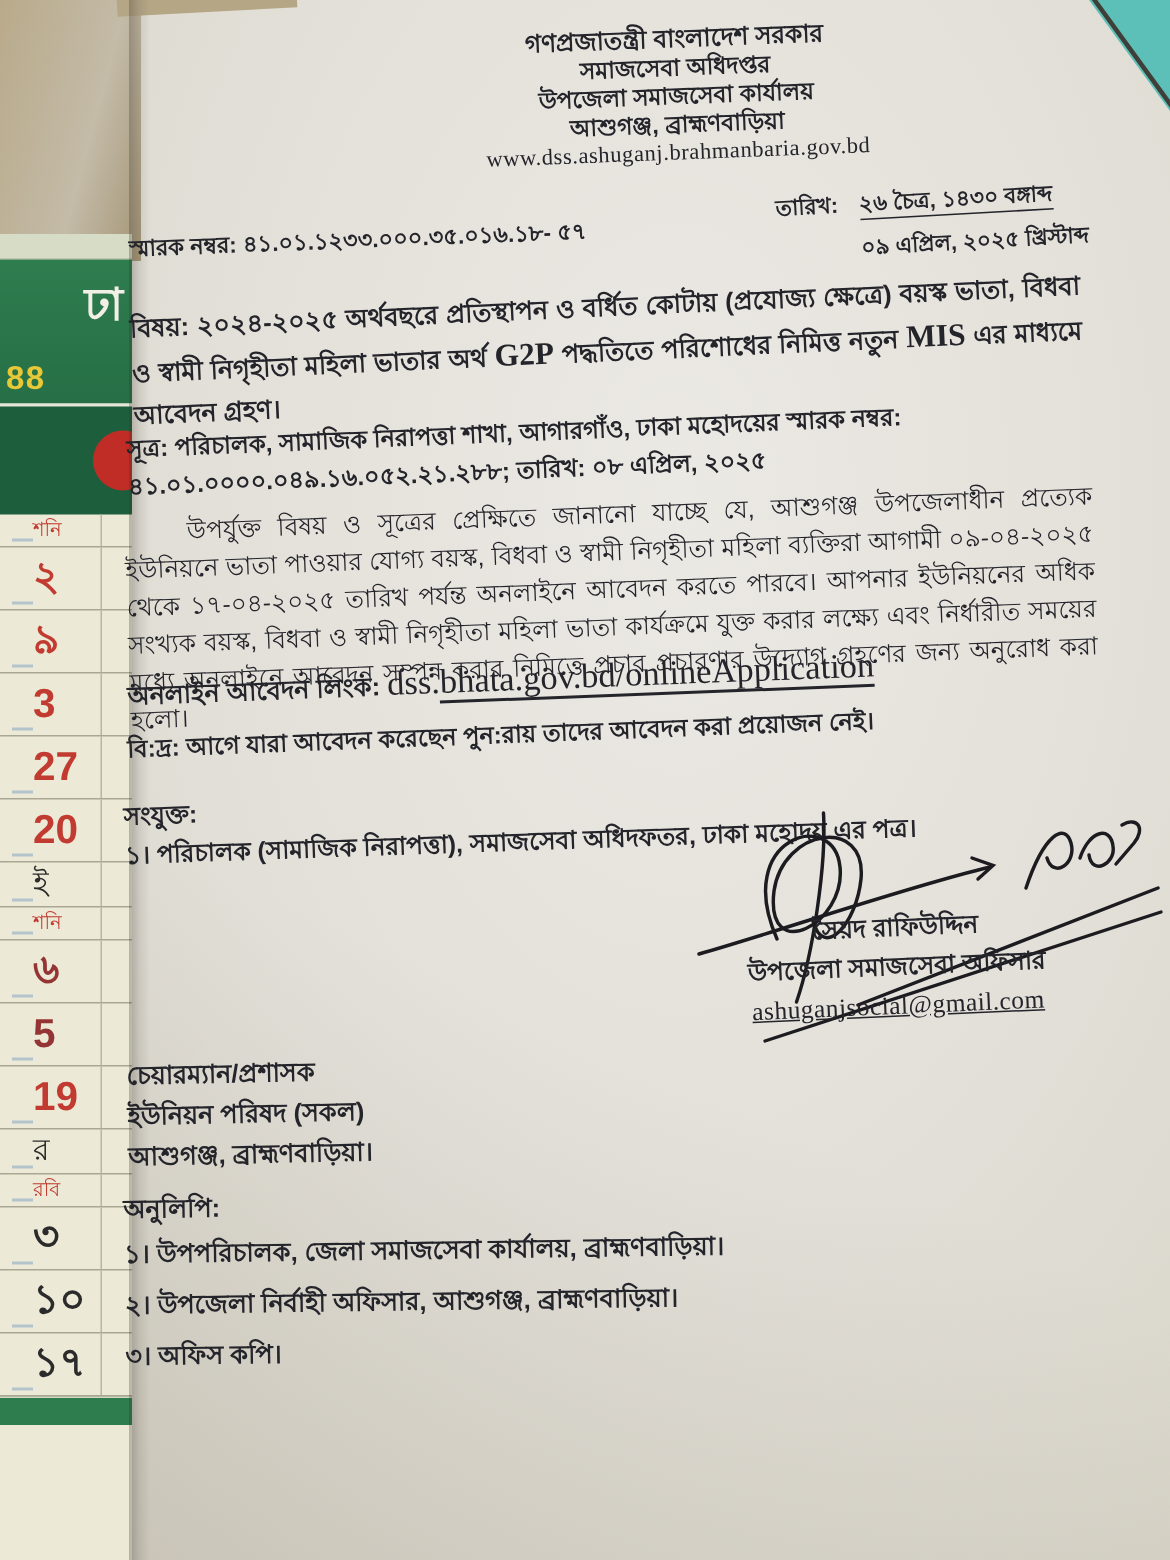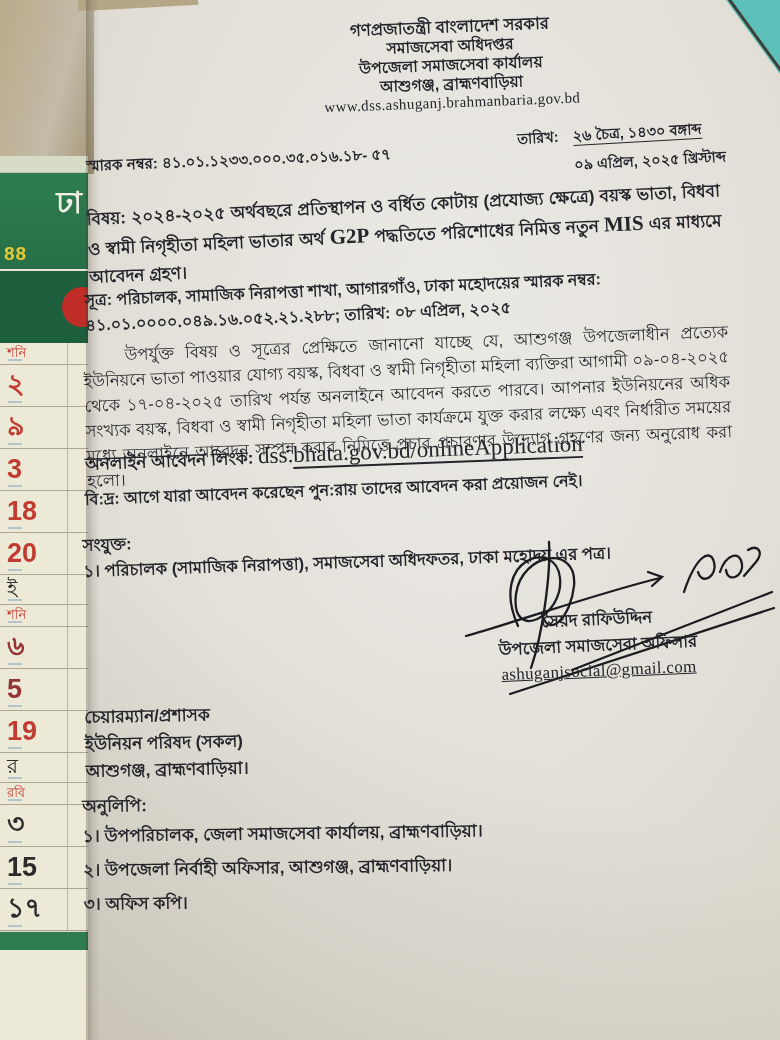--- a/index.html
+++ b/index.html
@@ -24,26 +24,26 @@
     background:#3f3e39;transform:rotate(54deg);border-radius:2px;}
   .edge-shadow{position:absolute;left:86px;top:0;width:14px;height:1040px;
     background:linear-gradient(to right, rgba(55,50,40,.30), rgba(55,50,40,.10) 50%, rgba(55,50,40,0));}
 
   
   .calendar{position:absolute;left:0;top:156px;width:88px;height:884px;background:#ece9d6;}
   .cal-band{height:16px;background:#d6dcc6;border-bottom:1px solid #bfc4ae;}
   .cal-green1{position:relative;height:96px;background:linear-gradient(180deg,#2e7d4f,#276f46);
     border-bottom:2px solid #e8e6da;}
   .cal-glyph{position:absolute;right:6px;top:6px;color:#f2efe6;font-size:30px;font-weight:bold;}
-  .cal-digits{position:absolute;left:4px;bottom:4px;color:#e7c937;font-size:19px;font-weight:bold;letter-spacing:1px;margin-top:48px;}
+  .cal-digits{position:absolute;left:4px;bottom:4px;color:#e7c937;font-size:22px;font-weight:bold;letter-spacing:1px;margin-top:48px;}
   .cal-green2{position:relative;height:72px;background:#1d5f3d;overflow:hidden;}
   .cal-flag-dot{position:absolute;right:-14px;top:16px;width:40px;height:40px;border-radius:50%;background:#bf2d26;}
   .cal-cells{position:relative;}
   .cal-cell{position:relative;border-bottom:1px solid #aaa795;display:flex;align-items:center;
-    padding-left:7px;box-sizing:border-box;}
+    padding-left:22px;box-sizing:border-box;}
   .cal-cell::after{content:"";position:absolute;right:20px;top:0;bottom:0;border-left:1px solid #b8b5a2;}
   .cal-cell::before{content:"";position:absolute;left:8px;bottom:3px;width:14px;height:2px;background:#9db3c9;opacity:.7;}
   .cal-cell.h-num{height:42px;font-size:27px;font-weight:bold;}
   .cal-cell.h-wk{height:22px;font-size:13px;}
   .cal-cell.h-gl{height:30px;font-size:20px;}
   .cal-red{color:#c23b31;}
   .cal-maroon{color:#953434;}
   .cal-black{color:#2b2b2b;}
   .cal-bottom{height:18px;background:#2e7d4f;border-top:1px solid #d9d6c8;}
 
@@ -101,31 +101,31 @@
       <span class="cal-digits">88</span>
     </div>
     <div class="cal-green2">
       <div class="cal-flag-dot"></div>
     </div>
     <div class="cal-cells">
       <div class="cal-cell h-wk cal-red">শনি</div>
       <div class="cal-cell h-num cal-red">২</div>
       <div class="cal-cell h-num cal-red">৯</div>
       <div class="cal-cell h-num cal-red">3</div>
-      <div class="cal-cell h-num cal-red">18</div>
+      <div class="cal-cell h-num cal-red">27</div>
       <div class="cal-cell h-num cal-red">20</div>
       <div class="cal-cell h-gl cal-black">ই</div>
       <div class="cal-cell h-wk cal-red">শনি</div>
       <div class="cal-cell h-num cal-maroon">৬</div>
       <div class="cal-cell h-num cal-maroon">5</div>
       <div class="cal-cell h-num cal-red">19</div>
       <div class="cal-cell h-gl cal-black">র</div>
       <div class="cal-cell h-wk cal-red">রবি</div>
       <div class="cal-cell h-num cal-black">৩</div>
-      <div class="cal-cell h-num cal-black">15</div>
+      <div class="cal-cell h-num cal-black">১০</div>
       <div class="cal-cell h-num cal-black">১৭</div>
     </div>
     <div class="cal-bottom"></div>
   </div>
 
   <div class="edge-shadow"></div>
 
   <div class="teal-corner"></div>
   <div class="corner-line"></div>
 

